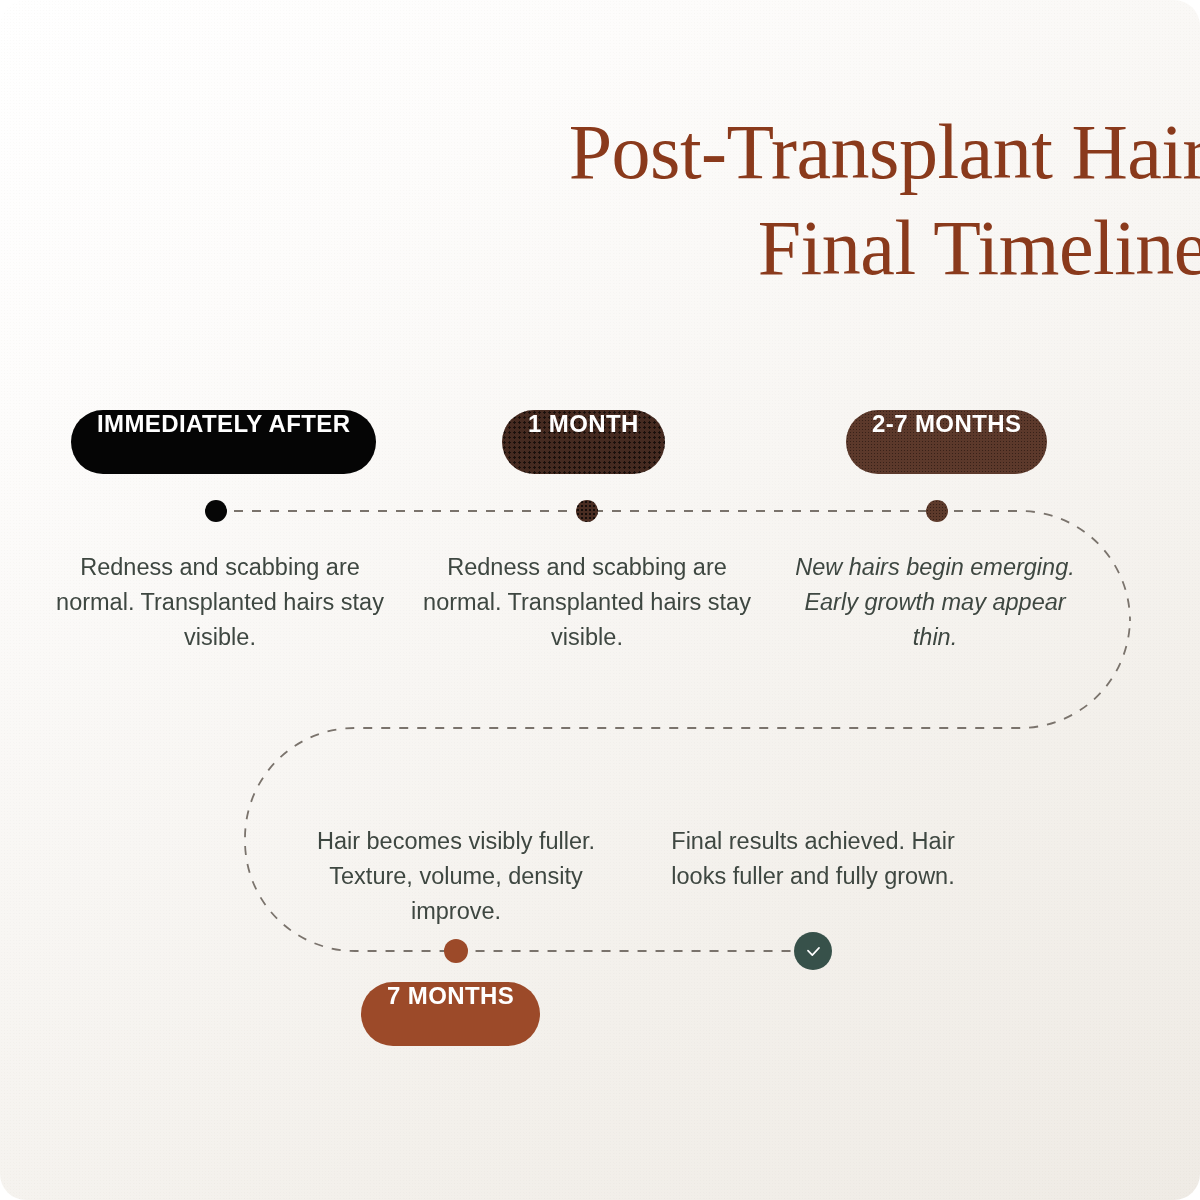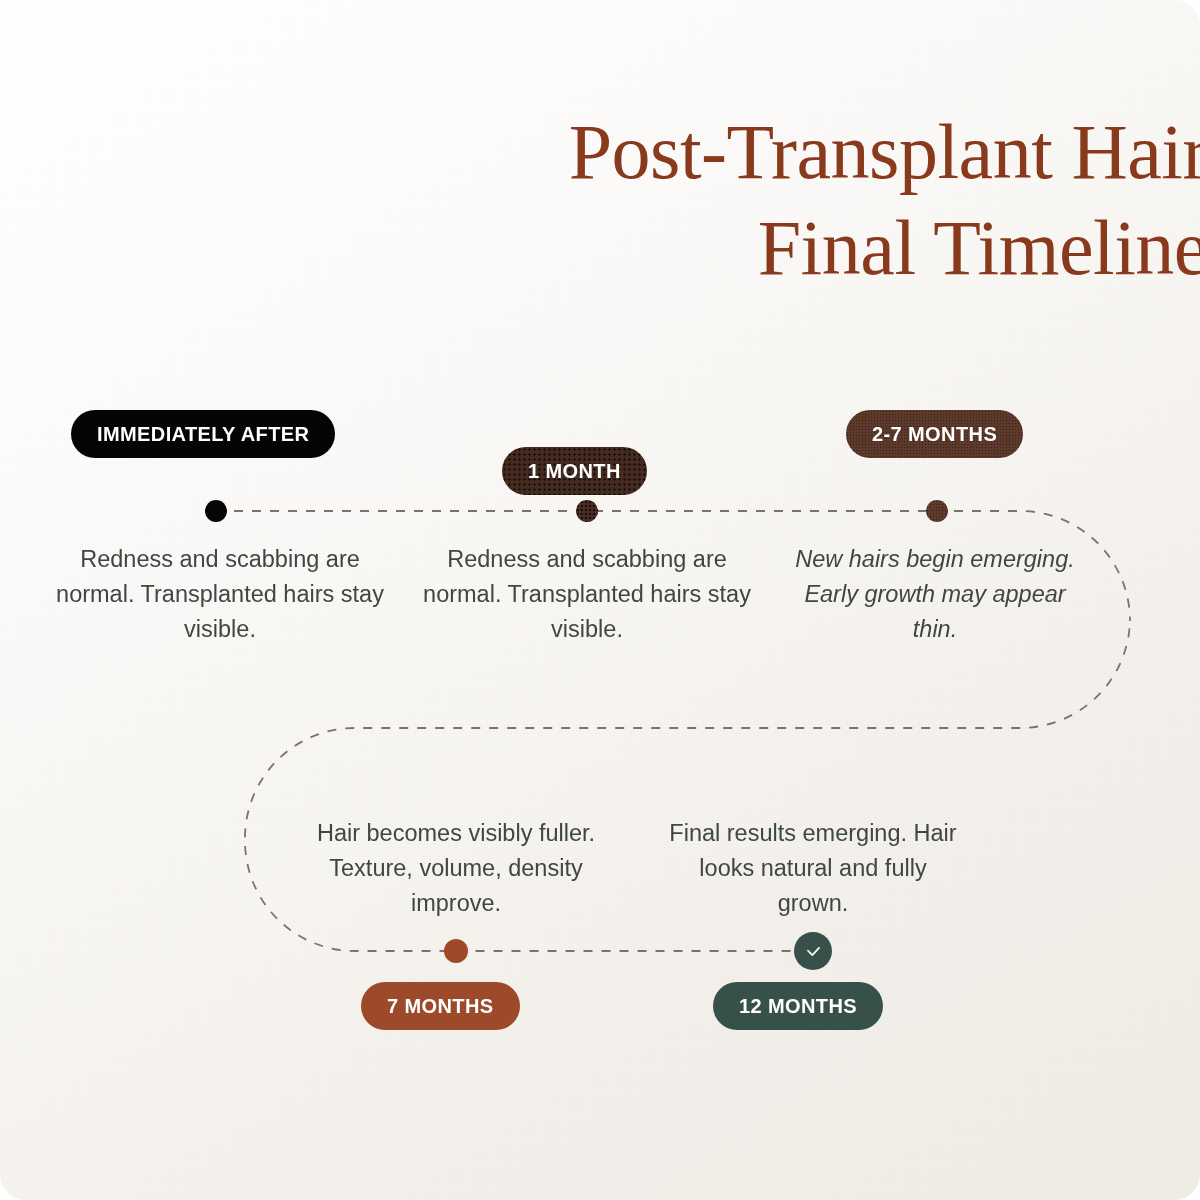--- a/index.html
+++ b/index.html
@@ -65,31 +65,30 @@
     top: 0;
     width: 1200px;
     height: 1200px;
     pointer-events: none;
   }
 
   
   .pill {
     position: absolute;
     display: flex;
-    align-items: center;
     justify-content: center;
     border-radius: 999px;
     color: #ffffff;
-    font-size: 20px;
+    font-size: 24px;
     font-weight: 700;
     letter-spacing: 0.4px;
     white-space: nowrap;
     box-sizing: border-box;
     padding: 0 26px;
-    height: 48px;
+    height: 64px;
   }
 
   .pill.black   { background: #050505; }
   .pill.brownA  { background: #452a20; }
   .pill.brownB  { background: #5c392b; }
   .pill.rust    { background: #9c4a29; }
   .pill.green   { background: #37514a; }
 
   
   .pill.tex-dots::after {
@@ -159,20 +158,21 @@
   }
 
   
   .desc {
     position: absolute;
     text-align: center;
     font-size: 23.5px;
     line-height: 35px;
     color: #3e4741;
     font-weight: 400;
+    margin-top: 8px;
   }
 </style>
 </head>
 <body>
 
 <div id="canvas">
 
   <div id="grain"></div>
 
   <div id="title">
@@ -190,48 +190,45 @@
              A 110 110 0 0 0 245 838
              L 245 841
              A 110 110 0 0 0 355 951
              L 813 951" fill="none" stroke="#7a736c" stroke-width="1.8" stroke-dasharray="9 9" stroke-linecap="butt"></path>
   </svg>
 
   <div class="pill black" style="left:71px; top:410px;">
     <span>IMMEDIATELY AFTER</span>
   </div>
 
-  <div class="pill brownA tex-dots" style="left:502px; top:410px;margin-top:37px;">
+  <div class="pill brownA tex-dots" style="left:502px; top:410px;">
     <span>1 MONTH</span>
   </div>
 
   <div class="pill brownB tex-speck" style="left:846px; top:410px;">
     <span>2-7 MONTHS</span>
   </div>
 
   <div class="dot black" style="left:205px; top:500px; width:22px; height:22px;"></div>
   <div class="dot brownA tex-dots" style="left:576px; top:500px; width:22px; height:22px;"></div>
   <div class="dot brownB tex-speck" style="left:926px; top:500px; width:22px; height:22px;"></div>
 
   <div class="desc" style="left:55px; top:542px; width:330px;">Redness and scabbing are normal. Transplanted hairs stay visible.</div>
   <div class="desc" style="left:422px; top:542px; width:330px;">Redness and scabbing are normal. Transplanted hairs stay visible.</div>
   <div class="desc" style="left:790px; top:542px; width:290px;font-style:italic;">New hairs begin emerging. Early growth may appear thin.</div>
 
   <div class="desc" style="left:306px; top:816px; width:300px;">Hair becomes visibly fuller. Texture, volume, density improve.</div>
-  <div class="desc" style="left:663px; top:816px; width:300px;">Final results emerging. Hair looks natural and fully grown.</div>
+  <div class="desc" style="left:663px; top:816px; width:300px;">Final results achieved. Hair looks fuller and fully grown.</div>
 
   <div class="dot rust" style="left:444px; top:939px; width:24px; height:24px;"></div>
 
   <div class="check-marker" style="left:794px; top:932px;">
     <svg width="19" height="19" viewBox="0 0 24 24" fill="none">
       <path d="M5 11 L10.5 16.5 L19 7.5" stroke="#ffffff" stroke-width="2.1" stroke-linecap="round" stroke-linejoin="round"></path>
     </svg>
   </div>
 
   <div class="pill rust" style="left:361px; top:982px;">
     <span>7 MONTHS</span>
   </div>
 
-  <div class="pill green" style="left:713px; top:982px;">
-    <span>12 MONTHS</span>
-  </div>
 
 </div>
 
 </body></html>

